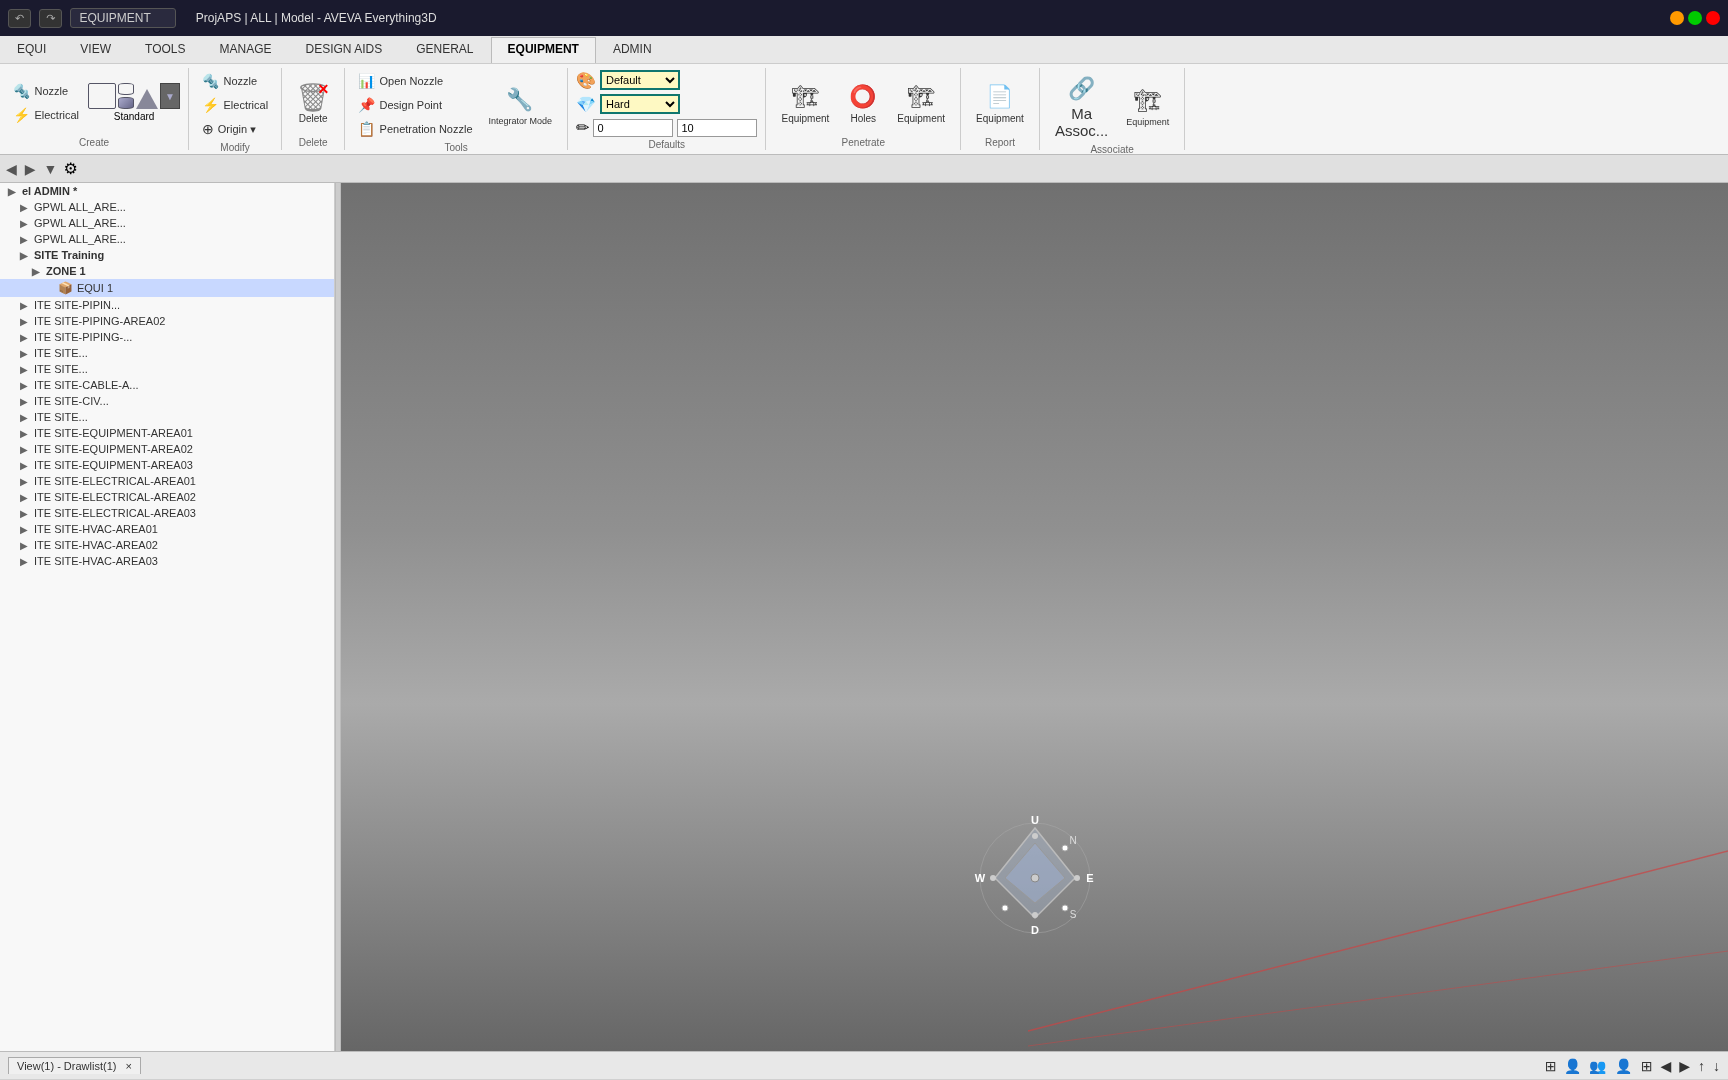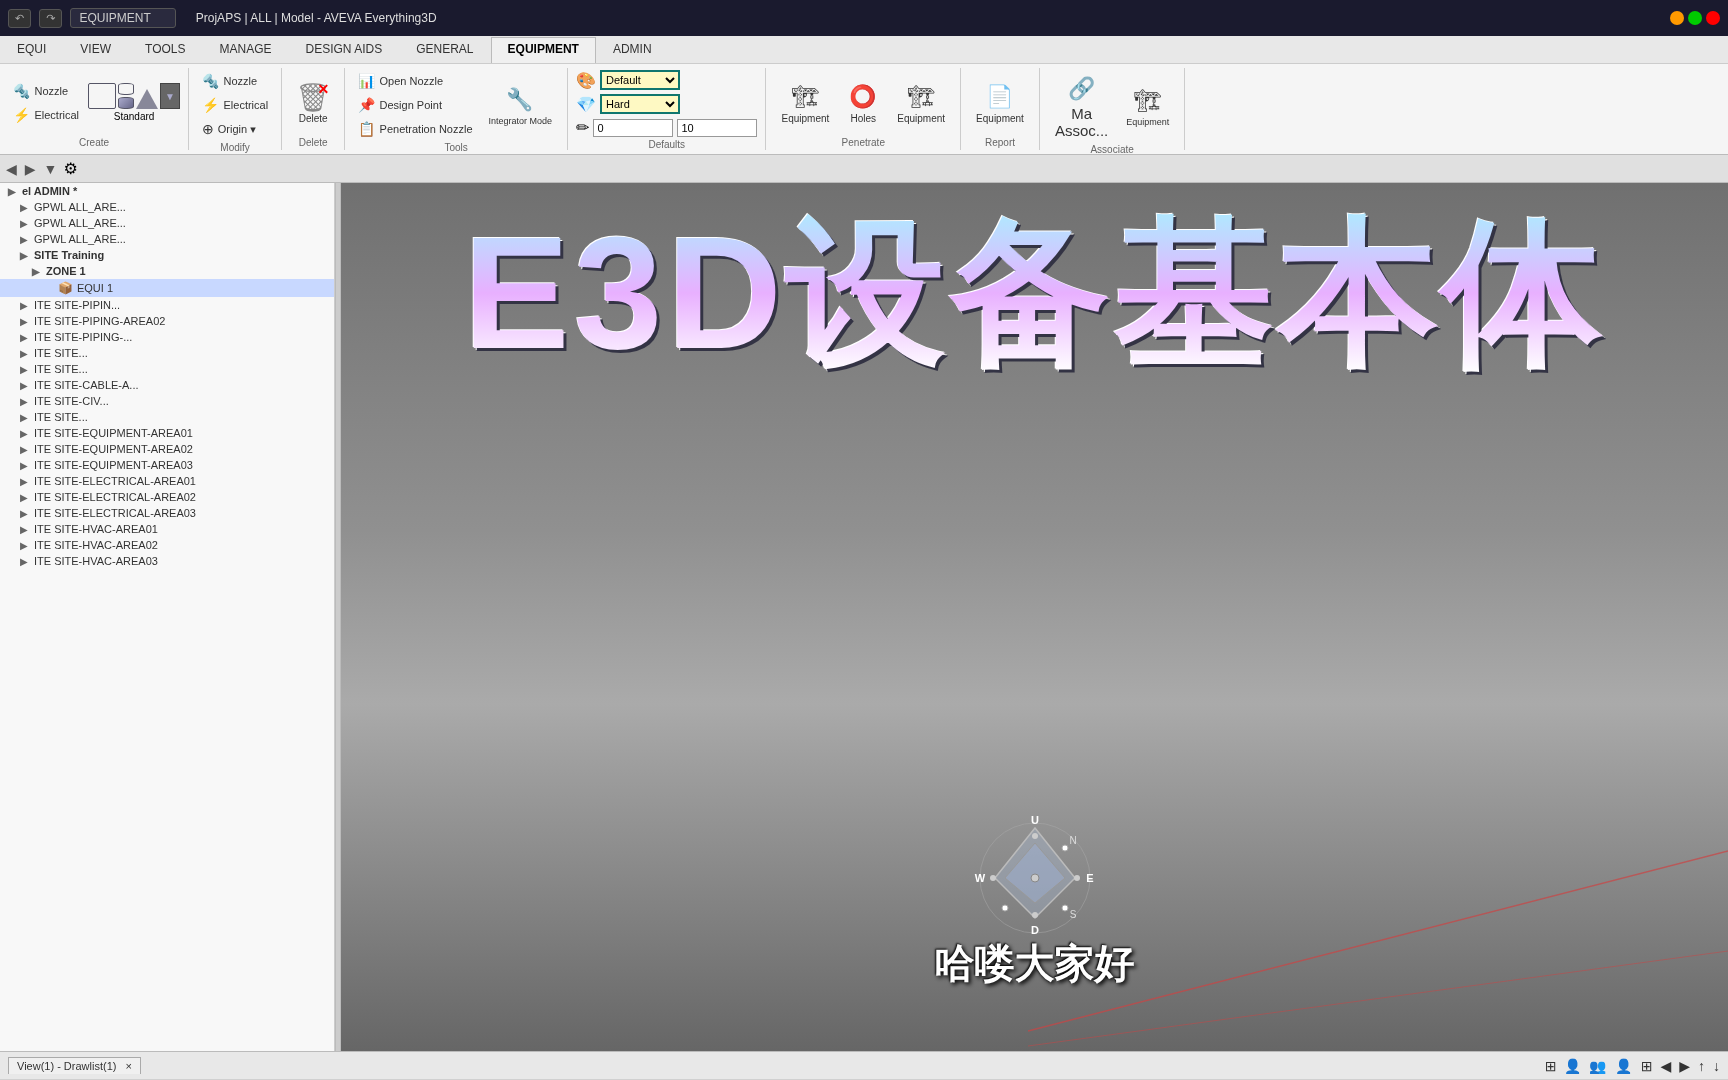--- a/index.html
+++ b/index.html
@@ -675,21 +675,20 @@
 
   <div id="viewport">
     <div id="viewport-bg"></div>
 
     <svg id="viewport-lines" viewBox="0 0 700 300">
       <line x1="0" y1="280" x2="700" y2="100" stroke="#c44" stroke-width="1.5" opacity="0.7"></line>
       <line x1="0" y1="295" x2="700" y2="200" stroke="#c44" stroke-width="1" opacity="0.5"></line>
     </svg>
 
     <div id="overlay-text">
-      <div class="chinese-title-1">E3D设备基本体</div>
     </div>
 
     <div id="compass">
       <svg class="compass-svg" viewBox="0 0 140 140">
 
         <circle cx="70" cy="70" r="55" fill="none" stroke="#aaa" stroke-width="1" opacity="0.5"></circle>
 
         <polygon points="70,20 110,70 70,110 30,70" fill="rgba(180,200,230,0.3)" stroke="#bbb" stroke-width="1.5"></polygon>
 
         <polygon points="70,35 100,70 70,95 40,70" fill="rgba(160,180,220,0.4)" stroke="#999" stroke-width="1"></polygon>
@@ -706,21 +705,20 @@
         <circle cx="70" cy="28" r="3" fill="#ccc"></circle>
         <circle cx="112" cy="70" r="3" fill="#ccc"></circle>
         <circle cx="70" cy="107" r="3" fill="#ccc"></circle>
         <circle cx="28" cy="70" r="3" fill="#ccc"></circle>
         <circle cx="100" cy="40" r="3" fill="white" stroke="#aaa" stroke-width="1"></circle>
         <circle cx="100" cy="100" r="3" fill="white" stroke="#aaa" stroke-width="1"></circle>
         <circle cx="40" cy="100" r="3" fill="white" stroke="#aaa" stroke-width="1"></circle>
       </svg>
     </div>
 
-    <div class="subtitle-text">哈喽大家好</div>
   </div>
 
 </div>
 
 <div id="status-bar">
   <div class="tab-item active">
     <span>View(1) - Drawlist(1)</span>
     <span style="margin-left:6px;cursor:pointer;">×</span>
   </div>
   <div class="status-icons">

